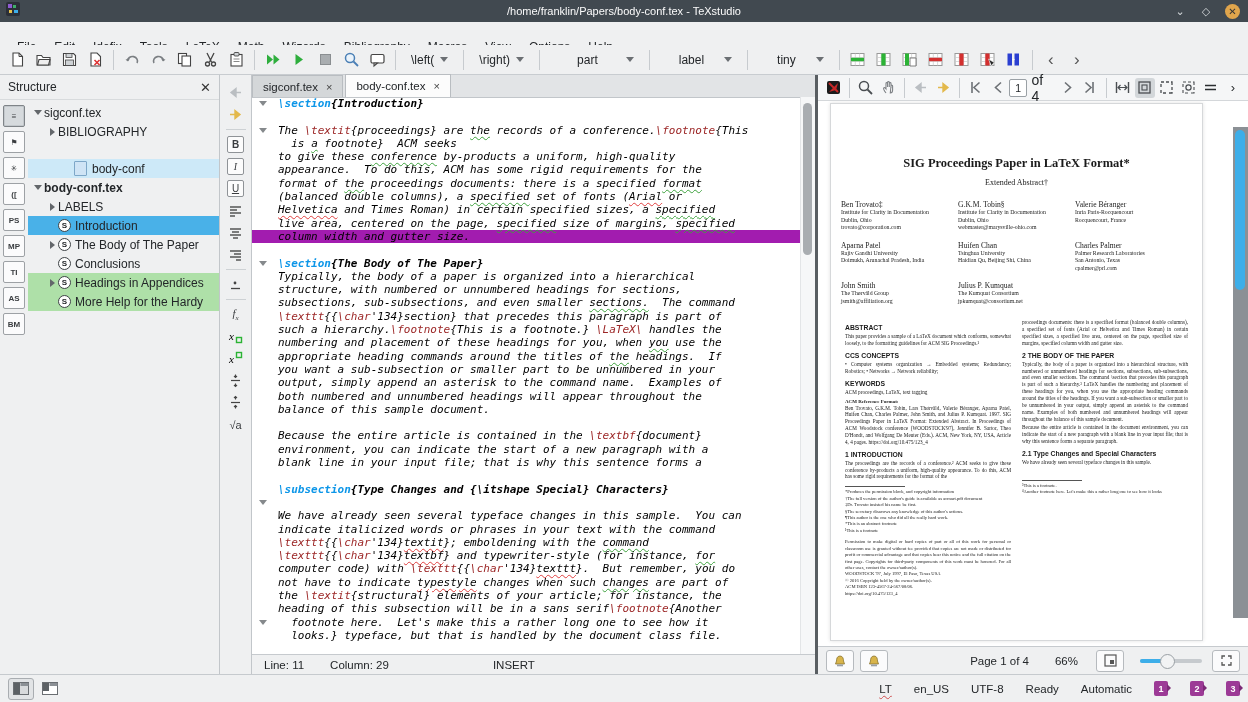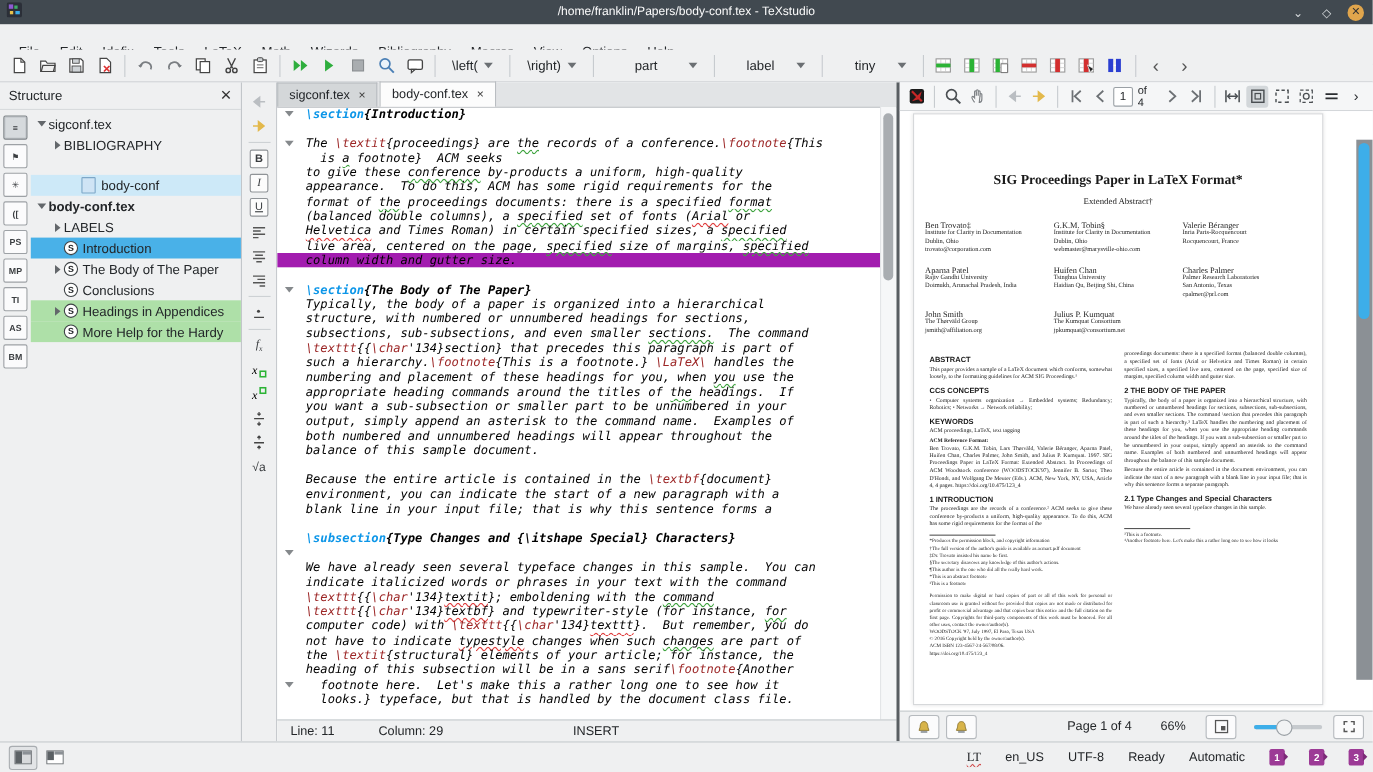--- a/index.html
+++ b/index.html
@@ -57,30 +57,30 @@
   .cline{height:13.3px;white-space:pre;padding-left:26px;font-style:italic;}
   .cline.hl{background:#a21caf;}
   .c-k{color:#0d96e8;font-weight:bold;}
   .c-r{color:#9c2626;}
   .c-b{font-weight:bold;color:#000;}
   .u-r,.u-g{text-decoration:underline;text-decoration-style:wavy;text-decoration-thickness:1px;text-underline-offset:2px;}
   .u-r{text-decoration-color:#e03e3e;}
   .u-g{text-decoration-color:#3da23d;}
   #escroll{position:absolute;right:0;top:22px;width:14px;bottom:19px;background:#f6f7f8;border-left:1px solid #e3e5e7;}
   #ethumb{position:absolute;left:2px;top:6px;width:9px;height:152px;background:#a9adb1;border-radius:5px;}
-  #editstatus{position:absolute;left:0;bottom:0;right:0;height:19px;background:#eff0f1;border-top:1px solid #c6cace;display:flex;align-items:center;font-size:11.5px;color:#232629;gap:40px;padding-left:12px;}
+  #editstatus{position:absolute;left:0;bottom:0;right:0;height:19px;background:#eff0f1;border-top:1px solid #c6cace;display:flex;align-items:center;font-size:11.5px;color:#232629;gap:26px;padding-left:12px;}
   
   #split{position:absolute;left:815px;top:75px;width:3px;bottom:28px;background:#595e62;}
   
   #pdfpanel{position:absolute;left:818px;top:75px;right:0;bottom:28px;background:#fbfbfc;}
   #pdftoolbar{position:absolute;left:0;top:0;right:0;height:26px;background:#f5f6f7;border-bottom:1px solid #d4d7da;display:flex;align-items:center;padding:0 4px;box-sizing:border-box;}
   .pti{width:22px;height:20px;display:flex;align-items:center;justify-content:center;margin:0 1px;font-size:13px;color:#4a4e52;}
   .pti.pressed{background:#d3d7da;border-radius:3px;}
   #pageinput{width:18px;height:16px;border:1px solid #9aa0a5;background:#fff;font-size:10.5px;text-align:center;color:#232629;border-radius:2px;line-height:16px;}
-  .oftext{font-size:10px;color:#232629;margin:0 4px;}
+  .oftext{font-size:14px;color:#232629;margin:0 4px;}
   #pdfcontent{position:absolute;left:0;top:26px;right:0;bottom:28px;background:#fff;overflow:hidden;}
   #page{position:absolute;left:12px;top:2px;width:373px;height:538px;background:#fff;border:1px solid #d6d8da;box-shadow:0 0 4px rgba(0,0,0,.12);box-sizing:border-box;
     font-family:"Liberation Serif","DejaVu Serif",serif;color:#1a1a1a;}
   #ptitle{text-align:center;font-weight:bold;font-size:12.5px;margin-top:52px;}
   #psub{text-align:center;font-size:8px;margin-top:7px;}
   #authors{display:grid;grid-template-columns:1fr 1fr 1fr;row-gap:9px;margin:13px 10px 0;}
   .auth{text-align:left;}
   .auth .nm{font-size:7.6px;}
   .auth .al{font-size:5.8px;line-height:1.3;color:#222;}
   #cols{display:flex;gap:11px;margin:14px 14px 0;}
@@ -96,21 +96,21 @@
   #pdfbottom{position:absolute;left:0;bottom:0;right:0;height:28px;background:#eff0f1;border-top:1px solid #c6cace;display:flex;align-items:center;padding:0 8px;box-sizing:border-box;font-size:11.5px;color:#232629;}
   .bbtn{width:26px;height:20px;border:1px solid #b6babe;border-radius:3px;background:#fbfbfc;display:flex;align-items:center;justify-content:center;margin-right:6px;}
   #slider{width:62px;height:4px;background:#c6cace;border-radius:2px;position:relative;margin:0 10px;}
   #sliderfill{position:absolute;left:0;top:0;height:4px;width:26px;background:#3daee9;border-radius:2px;}
   #sliderknob{position:absolute;left:20px;top:-5px;width:13px;height:13px;border-radius:50%;background:#f2f3f4;border:1px solid #9aa0a5;}
   
   #statusbar{position:absolute;left:0;bottom:0;width:100%;height:28px;background:#eff0f1;border-top:1px solid #c6cace;display:flex;align-items:center;padding:0 8px;box-sizing:border-box;font-size:11.5px;color:#232629;}
   .panelbtn{width:24px;height:20px;display:flex;align-items:center;justify-content:center;margin-right:4px;border-radius:3px;}
   .panelbtn.pressed{border:1px solid #a9adb1;background:#e2e4e6;}
   #statusright{margin-left:auto;display:flex;align-items:center;gap:22px;}
-  .lt{text-decoration:underline;text-decoration-style:wavy;text-decoration-color:#d05050;text-decoration-thickness:1px;text-underline-offset:2px;font-family:Liberation Serif, serif;}
+  .lt{text-decoration:underline;text-decoration-style:wavy;text-decoration-color:#d05050;text-decoration-thickness:1px;text-underline-offset:2px;}
   .bmark{width:14px;height:15px;background:#9c3a96;border-radius:2px;color:#fff;font-size:9px;font-weight:bold;display:flex;align-items:center;justify-content:center;position:relative;}
   .bmark:after{content:"";position:absolute;right:-3px;top:3px;border-top:4px solid transparent;border-bottom:4px solid transparent;border-left:4px solid #7c2a77;}
 </style>
 </head>
 <body>
 
 <div id="app">
 
   <div id="titlebar">
     <span class="appicon">

